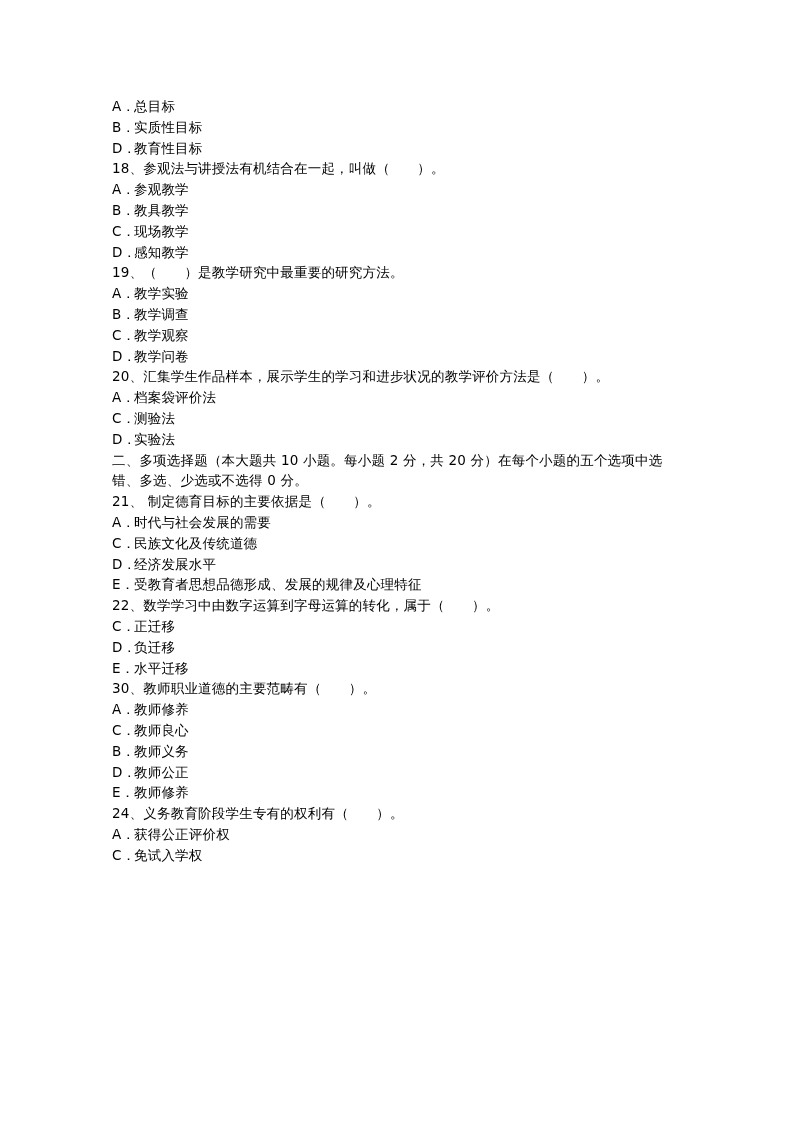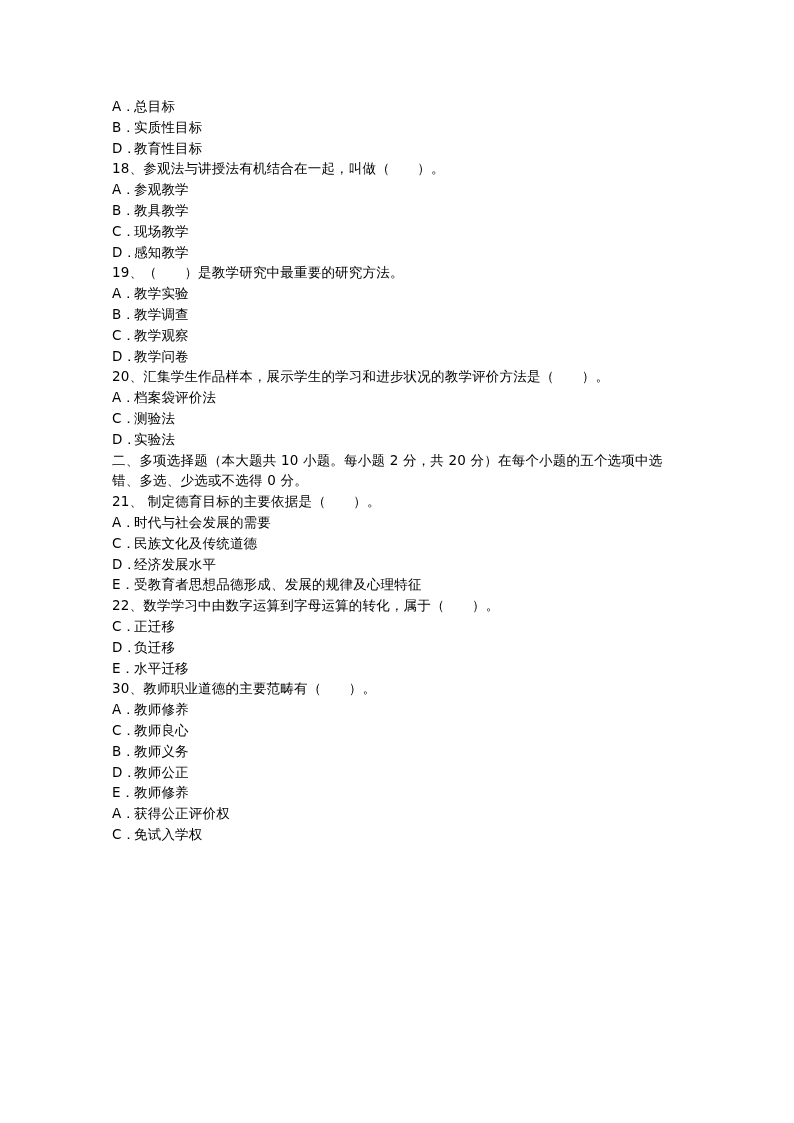--- a/index.html
+++ b/index.html
@@ -75,16 +75,17 @@
   <div class="line"><span class="label">D．</span><span>负迁移</span></div>
   <div class="line"><span class="label">E．</span><span>水平迁移</span></div>
 
   <div class="line">30、教师职业道德的主要范畴有（　　）。</div>
   <div class="line"><span class="label">A．</span><span>教师修养</span></div>
   <div class="line"><span class="label">C．</span><span>教师良心</span></div>
   <div class="line"><span class="label">B．</span><span>教师义务</span></div>
   <div class="line"><span class="label">D．</span><span>教师公正</span></div>
   <div class="line"><span class="label">E．</span><span>教师修养</span></div>
 
+  <div class="line">24、义务教育阶段学生专有的权利有（　　）。</div>
   <div class="line"><span class="label">A．</span><span>获得公正评价权</span></div>
   <div class="line"><span class="label">C．</span><span>免试入学权</span></div>
 
 </div>
 
 </body></html>

